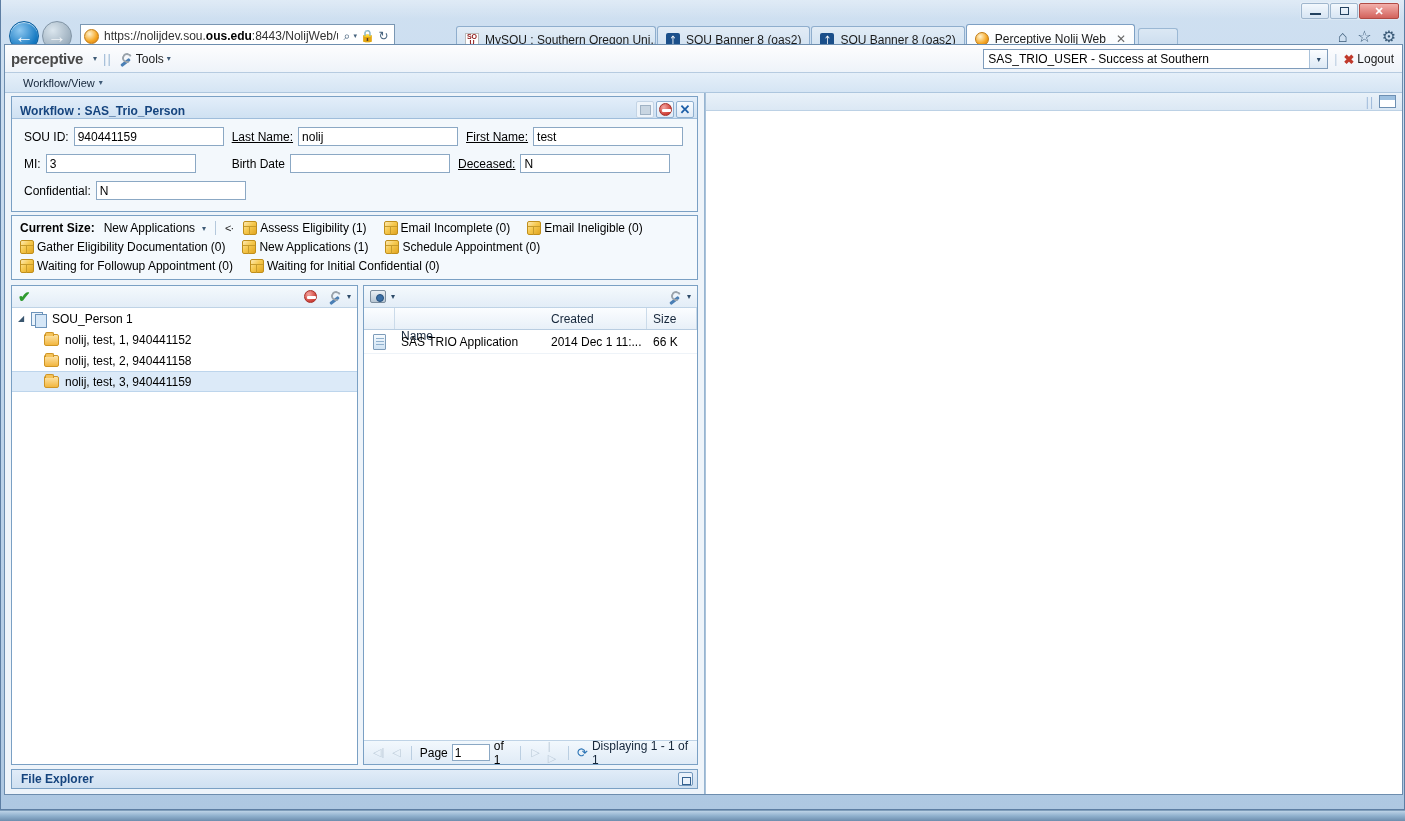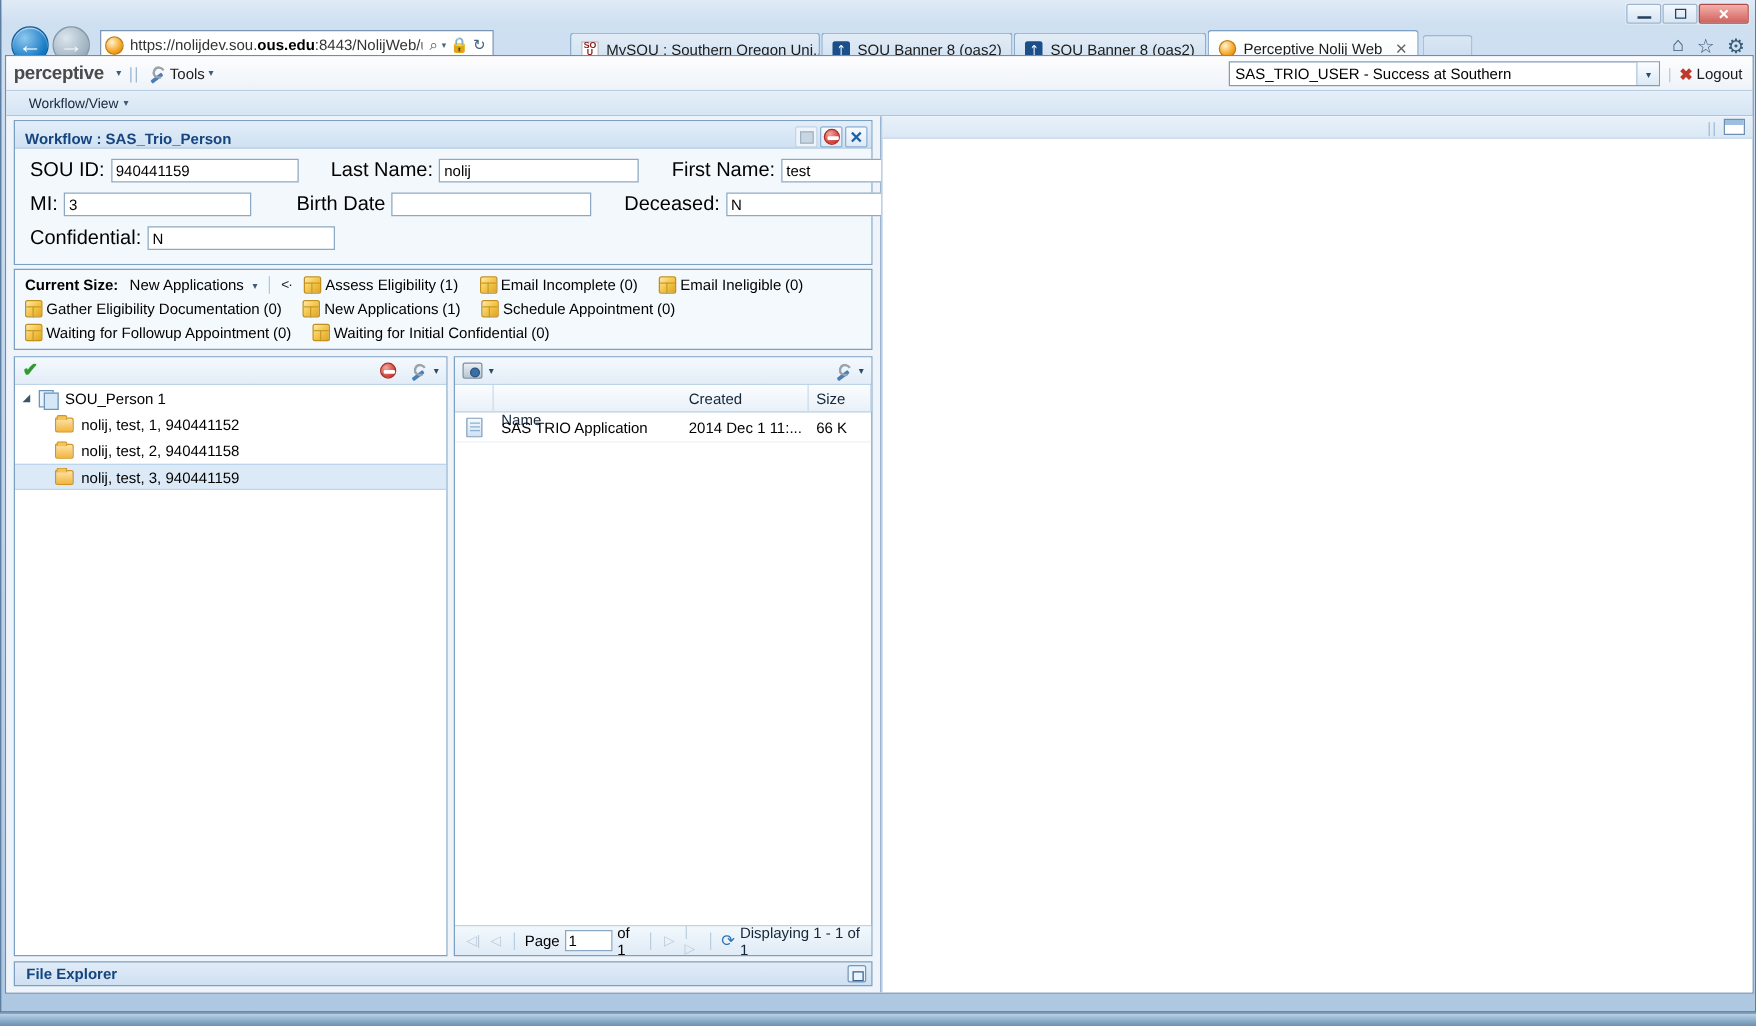--- a/index.html
+++ b/index.html
@@ -231,27 +231,27 @@
   .icon-noentry::after {
     content:""; position:absolute; left:2px; top:5px; width:9px; height:3px;
     background:#fff; border-radius:1px;
   }
   .icon-x-blue { color:#1d5fa8; font-weight:bold; font-size:13px; line-height:1; }
 
   
   #workflow-form { padding:8px 8px 9px 12px; background:#f3f8fc; }
   .form-row { display:flex; align-items:center; margin-bottom:8px; }
   .form-row:last-child { margin-bottom:2px; }
-  .fld-label { font-size:16px; color:#000; margin-right:5px; white-space:nowrap; }
+  .fld-label { font-size:12px; color:#000; margin-right:5px; white-space:nowrap; }
   .fld-input {
     height:19px; background:#fff; border:1px solid #8ba8c4;
     font-size:12px; padding:1px 3px; color:#000; line-height:16px;
     font-family:"Liberation Sans", sans-serif;
   }
-  .gap-lg { margin-left:26px; }
+  .gap-lg { margin-left:8px;text-decoration:underline; }
 
   
   #inbox-panel {
     margin:3px 6px 0 6px; border:1px solid #7aa0c4;
     background:#f4f9fd; padding:5px 8px 6px 8px;
   }
   .inbox-line { display:flex; align-items:center; flex-wrap:nowrap; margin-bottom:5px; }
   .inbox-line:last-child { margin-bottom:0; }
   #current-inbox-label { font-size:12px; font-weight:bold; color:#000; margin-right:9px; }
   #inbox-dropdown { display:flex; align-items:center; gap:7px; font-size:12px; }

